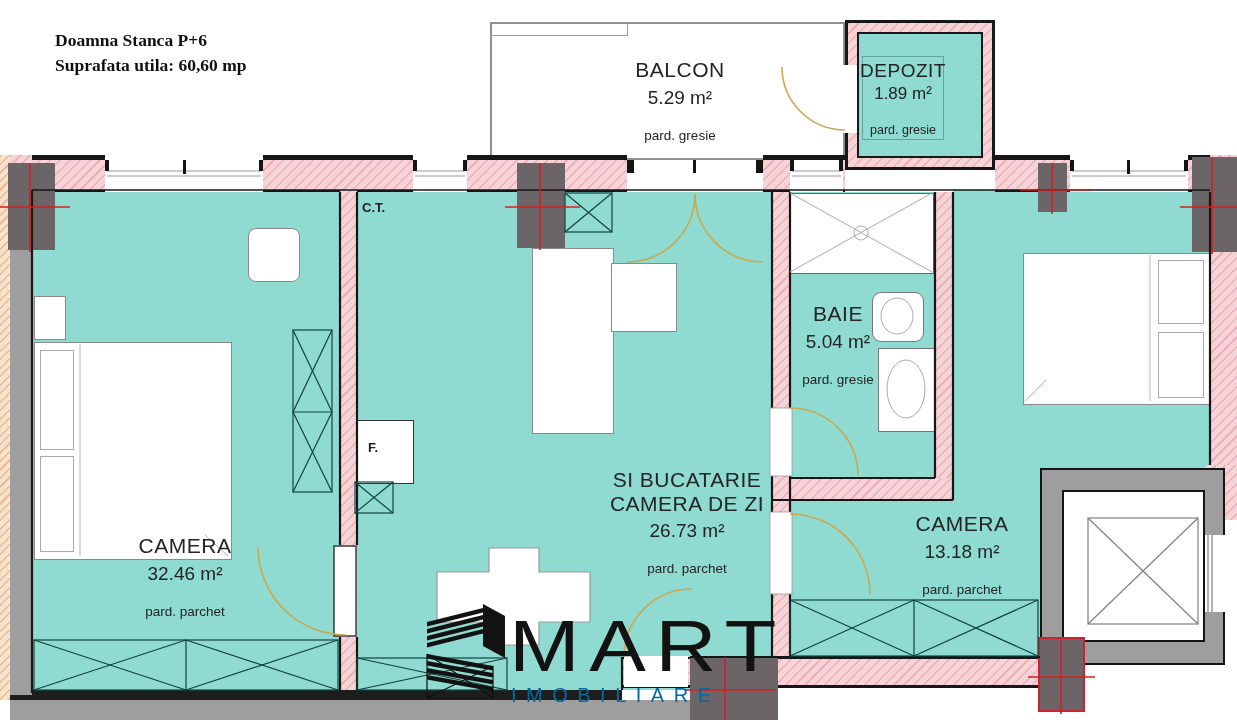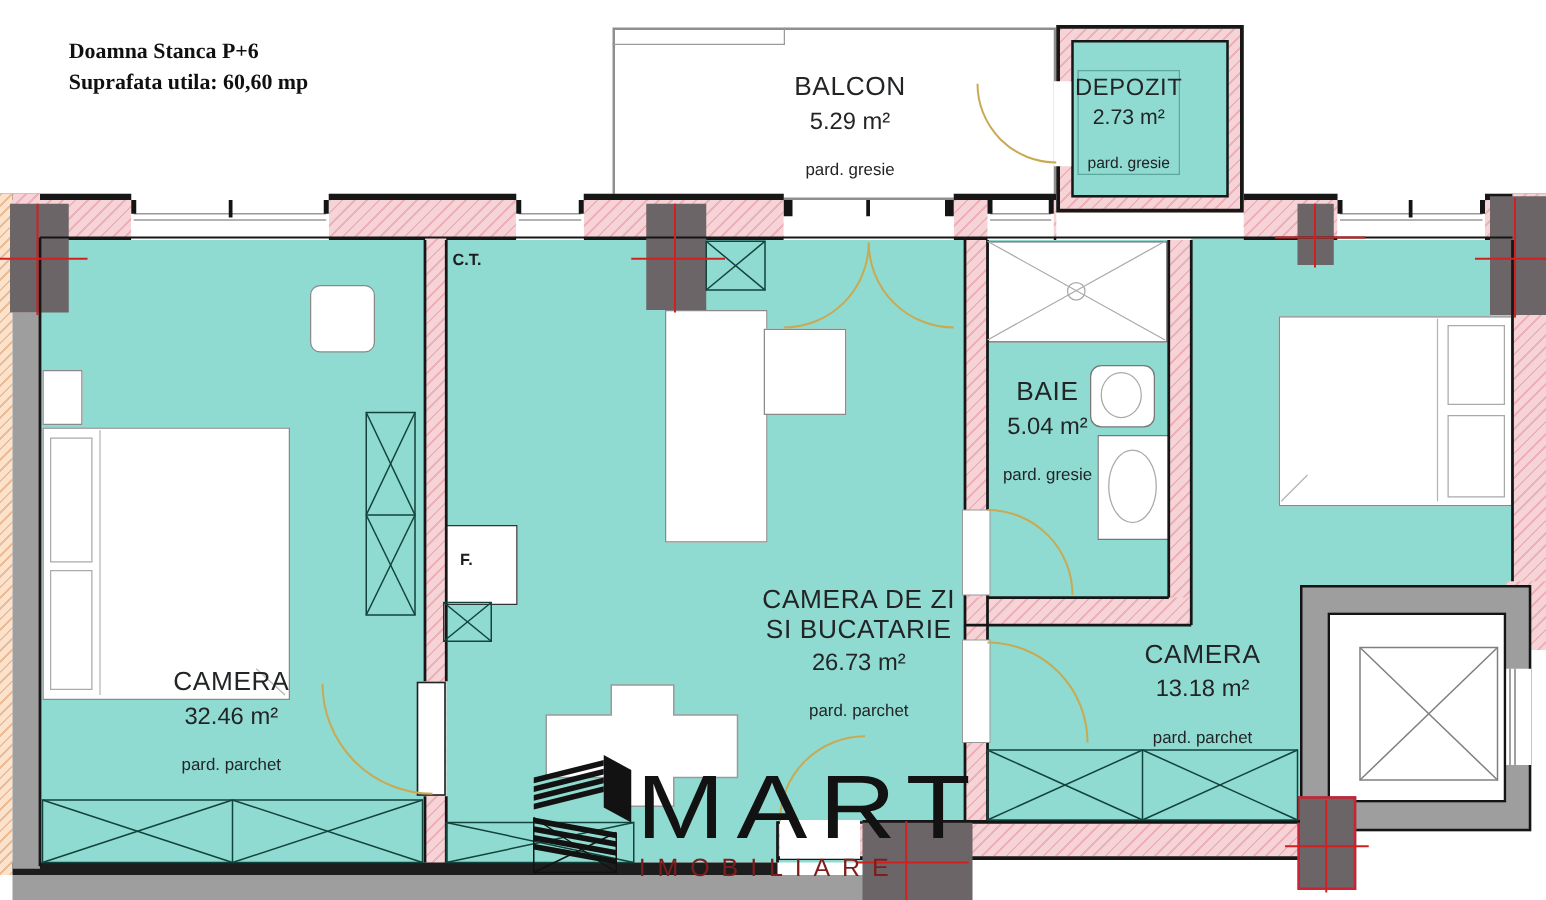--- a/index.html
+++ b/index.html
@@ -21,21 +21,21 @@
   .rl-floor{font-size:13.5px;margin-top:20px;}
   .rl-sm .rl-name{font-size:19px;}
   .rl-sm .rl-area{font-size:17px;margin-top:3px;}
   .rl-sm .rl-floor{font-size:12.5px;}
   .small-note{position:absolute;font-size:13px;font-weight:bold;color:#1c1e1f;z-index:45;}
   #title{position:absolute;left:55px;top:28px;z-index:46;color:#101010;
          font-family:"Liberation Serif",serif;font-weight:bold;font-size:17.5px;line-height:25px;}
   #logo{position:absolute;left:425px;top:598px;width:420px;height:124px;z-index:50;color:#121212;}
   #logo .word{position:absolute;left:84px;top:12px;font-size:72px;line-height:1;font-weight:400;
               letter-spacing:8px;transform:scaleX(1.18);transform-origin:left top;color:#121212;}
-  #logo .sub{position:absolute;left:86px;top:86px;font-size:20px;letter-spacing:9.5px;color:#7f1d1d;}
+  #logo .sub{position:absolute;left:86px;top:86px;font-size:20px;letter-spacing:9.5px;color:#0369a1;}
 </style>
 </head>
 <body>
 
 <div id="plan">
 
   <div class="abs teal" style="left:32px;top:190px;width:308px;height:505px;z-index:2;"></div>
   <div class="abs teal" style="left:357px;top:190px;width:415px;height:500px;z-index:2;"></div>
   <div class="abs teal" style="left:772px;top:192px;width:181px;height:308px;z-index:2;"></div>
   <div class="abs teal" style="left:953px;top:190px;width:257px;height:470px;z-index:2;"></div>
@@ -241,39 +241,39 @@
   </div>
 
   <div class="room-label" style="left:580px;top:58px;width:200px;">
     <div class="rl-name">BALCON</div>
     <div class="rl-area">5.29 m²</div>
     <div class="rl-floor">pard. gresie</div>
   </div>
 
   <div class="room-label rl-sm" style="left:847px;top:60px;width:112px;">
     <div class="rl-name">DEPOZIT</div>
-    <div class="rl-area">2.73 m²</div>
+    <div class="rl-area">1.89 m²</div>
     <div class="rl-floor">pard. gresie</div>
   </div>
 
   <div class="room-label" style="left:768px;top:302px;width:140px;">
     <div class="rl-name">BAIE</div>
     <div class="rl-area">5.04 m²</div>
     <div class="rl-floor">pard. gresie</div>
   </div>
 
   <div class="room-label" style="left:85px;top:534px;width:200px;">
     <div class="rl-name">CAMERA</div>
     <div class="rl-area">32.46 m²</div>
     <div class="rl-floor">pard. parchet</div>
   </div>
 
   <div class="room-label" style="left:577px;top:468px;width:220px;">
+    <div class="rl-name">SI BUCATARIE</div>
     <div class="rl-name">CAMERA DE ZI</div>
-    <div class="rl-name">SI BUCATARIE</div>
     <div class="rl-area">26.73 m²</div>
     <div class="rl-floor">pard. parchet</div>
   </div>
 
   <div class="room-label" style="left:862px;top:512px;width:200px;">
     <div class="rl-name">CAMERA</div>
     <div class="rl-area">13.18 m²</div>
     <div class="rl-floor">pard. parchet</div>
   </div>
 

